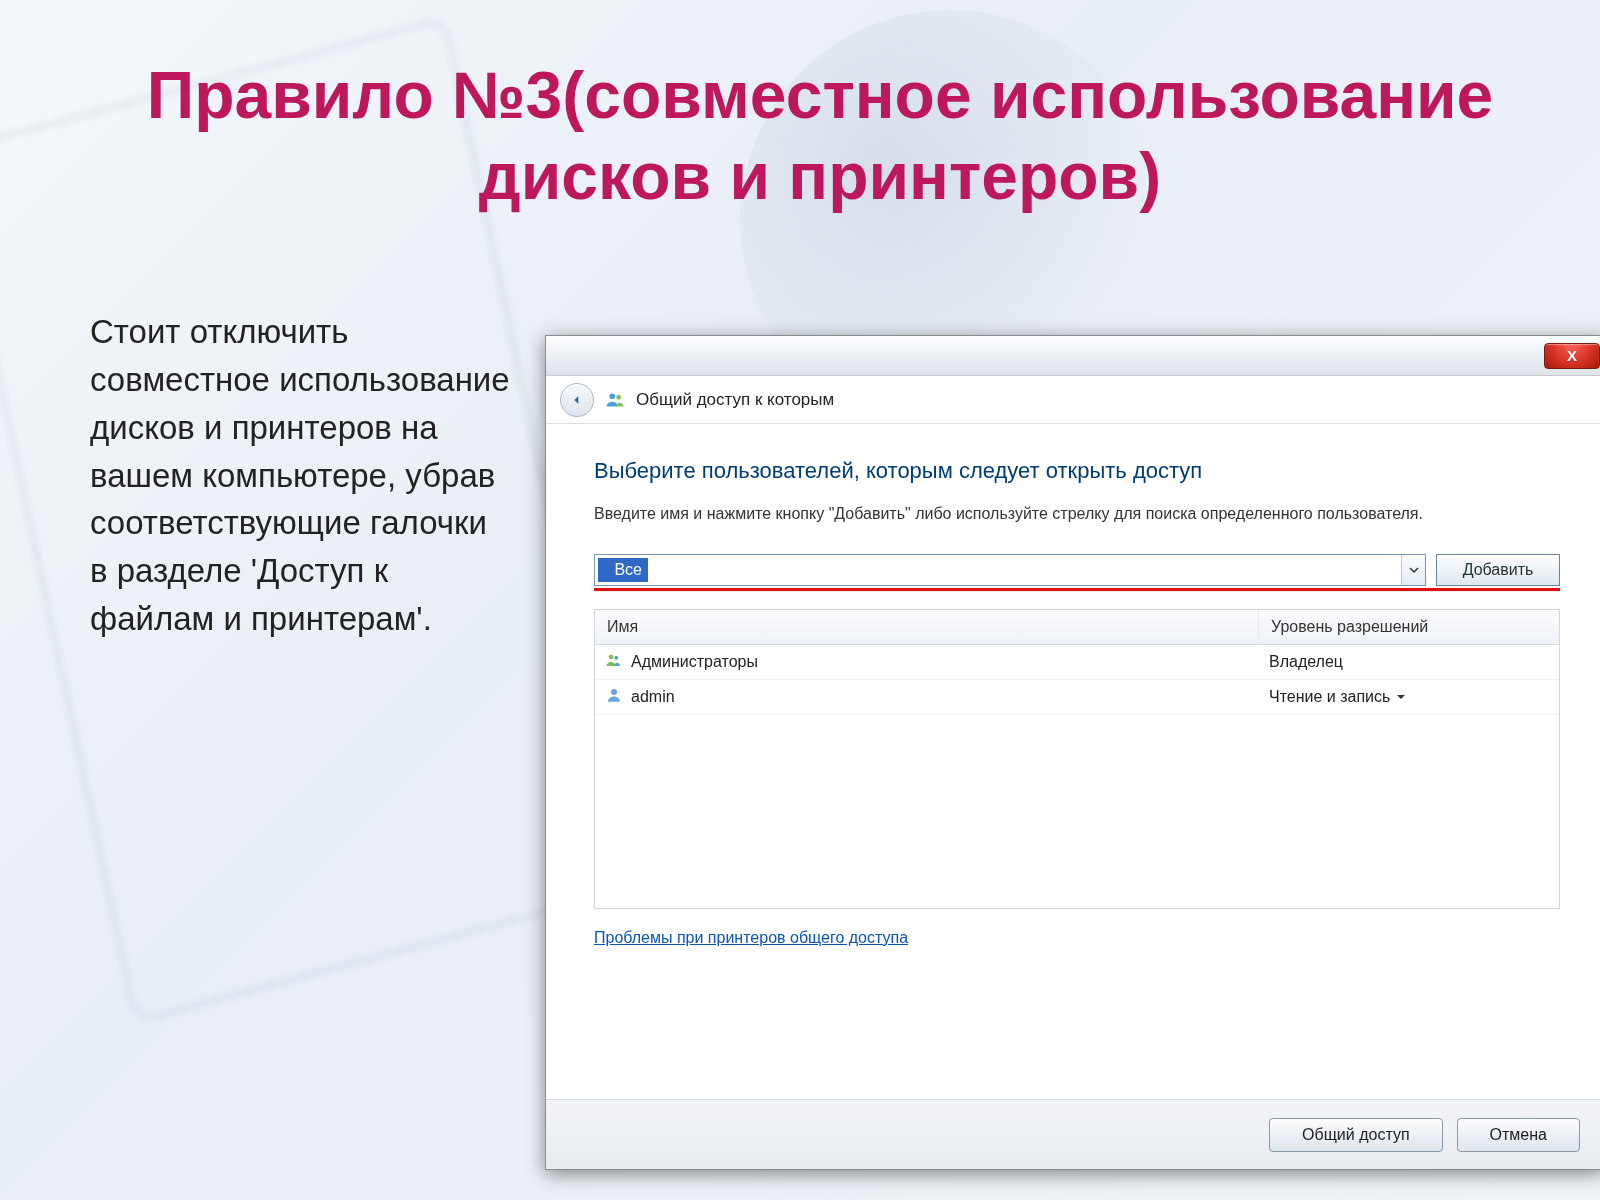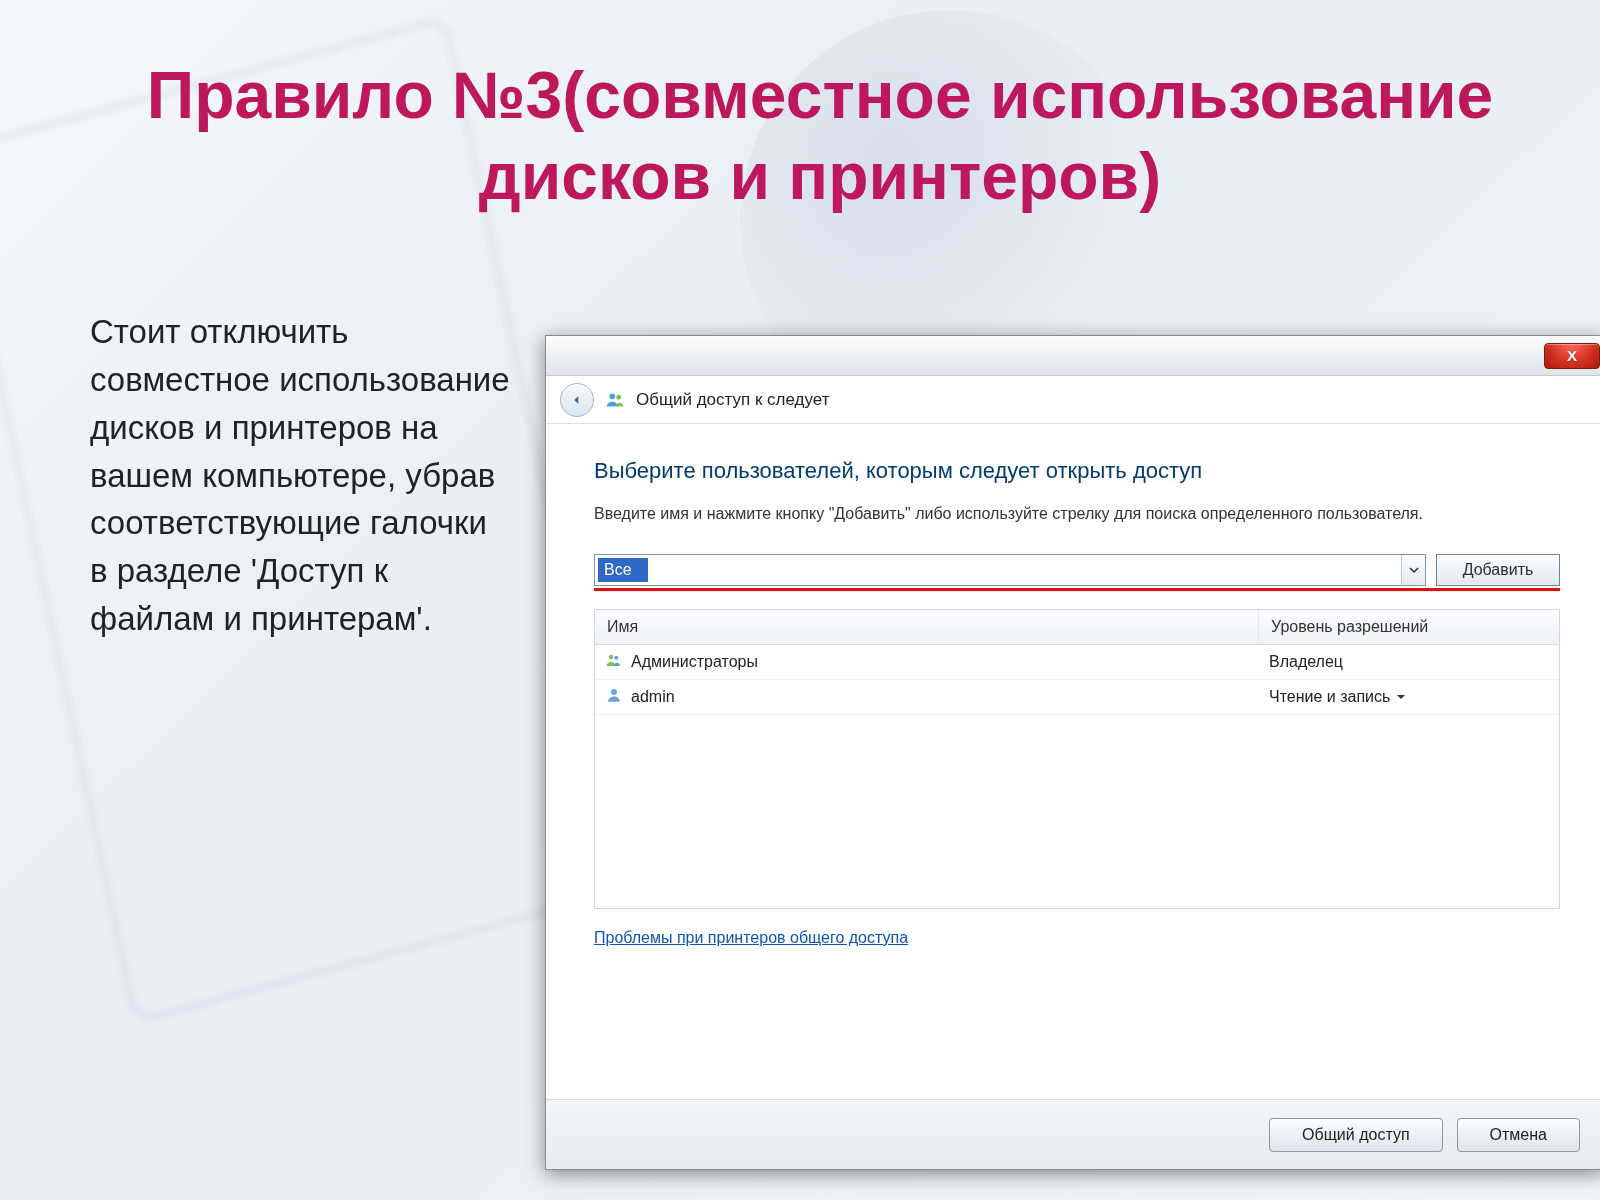--- a/index.html
+++ b/index.html
@@ -104,21 +104,21 @@
     font-size:22px; color:#003c74; margin-bottom:18px;
   }
   .subtext{
     font-size:16px; color:#333; line-height:1.5; margin-bottom:28px;
   }
 
   .input-row{ display:flex; gap:10px; align-items:stretch; margin-bottom:2px;}
   .combo-wrap{
     flex:1; display:flex; align-items:center;
     border:1px solid #7a96b0;
-    height:32px; background:#fff;
+    height:32px; background:#fff;text-align:right;
   }
   .combo-input{
     flex:1; border:none; outline:none;
     background:#2f69c8; color:#fff;
     font-size:16px; padding:3px 6px; margin:3px 0 3px 3px;
     max-width:50px;
   }
   .combo-spacer{ flex:1; }
   .combo-dd{
     width:24px; height:100%;
@@ -206,21 +206,21 @@
         </svg>
     </div>
     <span class="nav-folder-icon">
       <svg viewBox="0 0 24 24">
           <circle cx="9" cy="8" r="3.2" fill="#4aa3e0"></circle>
           <circle cx="16" cy="9" r="2.6" fill="#7fc254"></circle>
           <path d="M3 19c0-3 3-5 6-5s6 2 6 5" fill="#4aa3e0"></path>
           <path d="M13 19c0-2.5 2-4 4-4s4 1.5 4 4" fill="#7fc254"></path>
         </svg>
     </span>
-    <span class="nav-title">Общий доступ к следует</span>
+    <span class="nav-title">Общий доступ к которым</span>
   </div>
 
   <div class="content-area">
     <div class="heading">Выберите пользователей, которым следует открыть доступ</div>
     <div class="subtext">Введите имя и нажмите кнопку "Добавить" либо используйте стрелку для поиска определенного пользователя.</div>
 
     <div class="input-row">
       <div class="combo-wrap">
         <span class="combo-input">Все</span>
         <span class="combo-spacer"></span>

